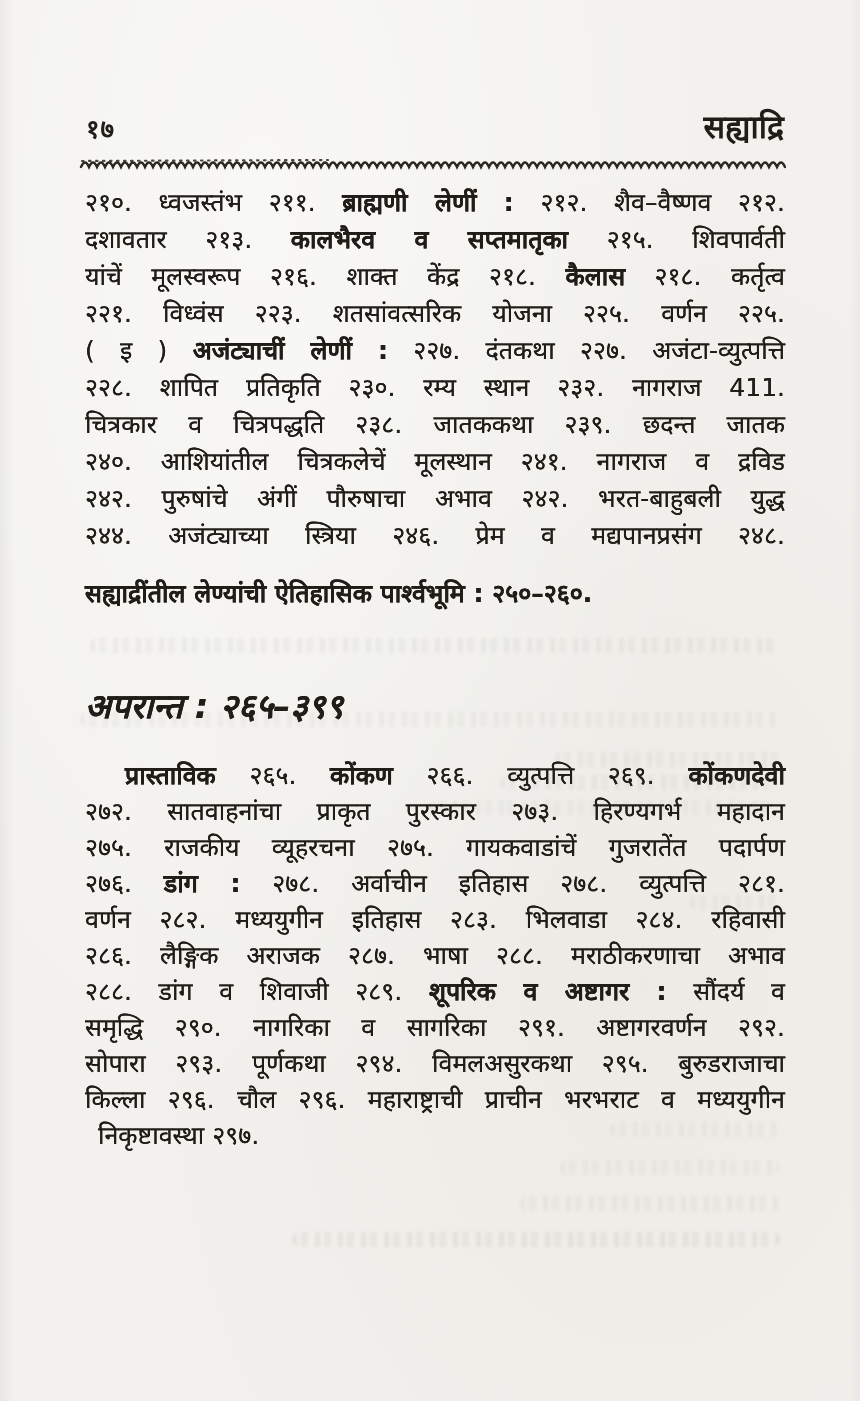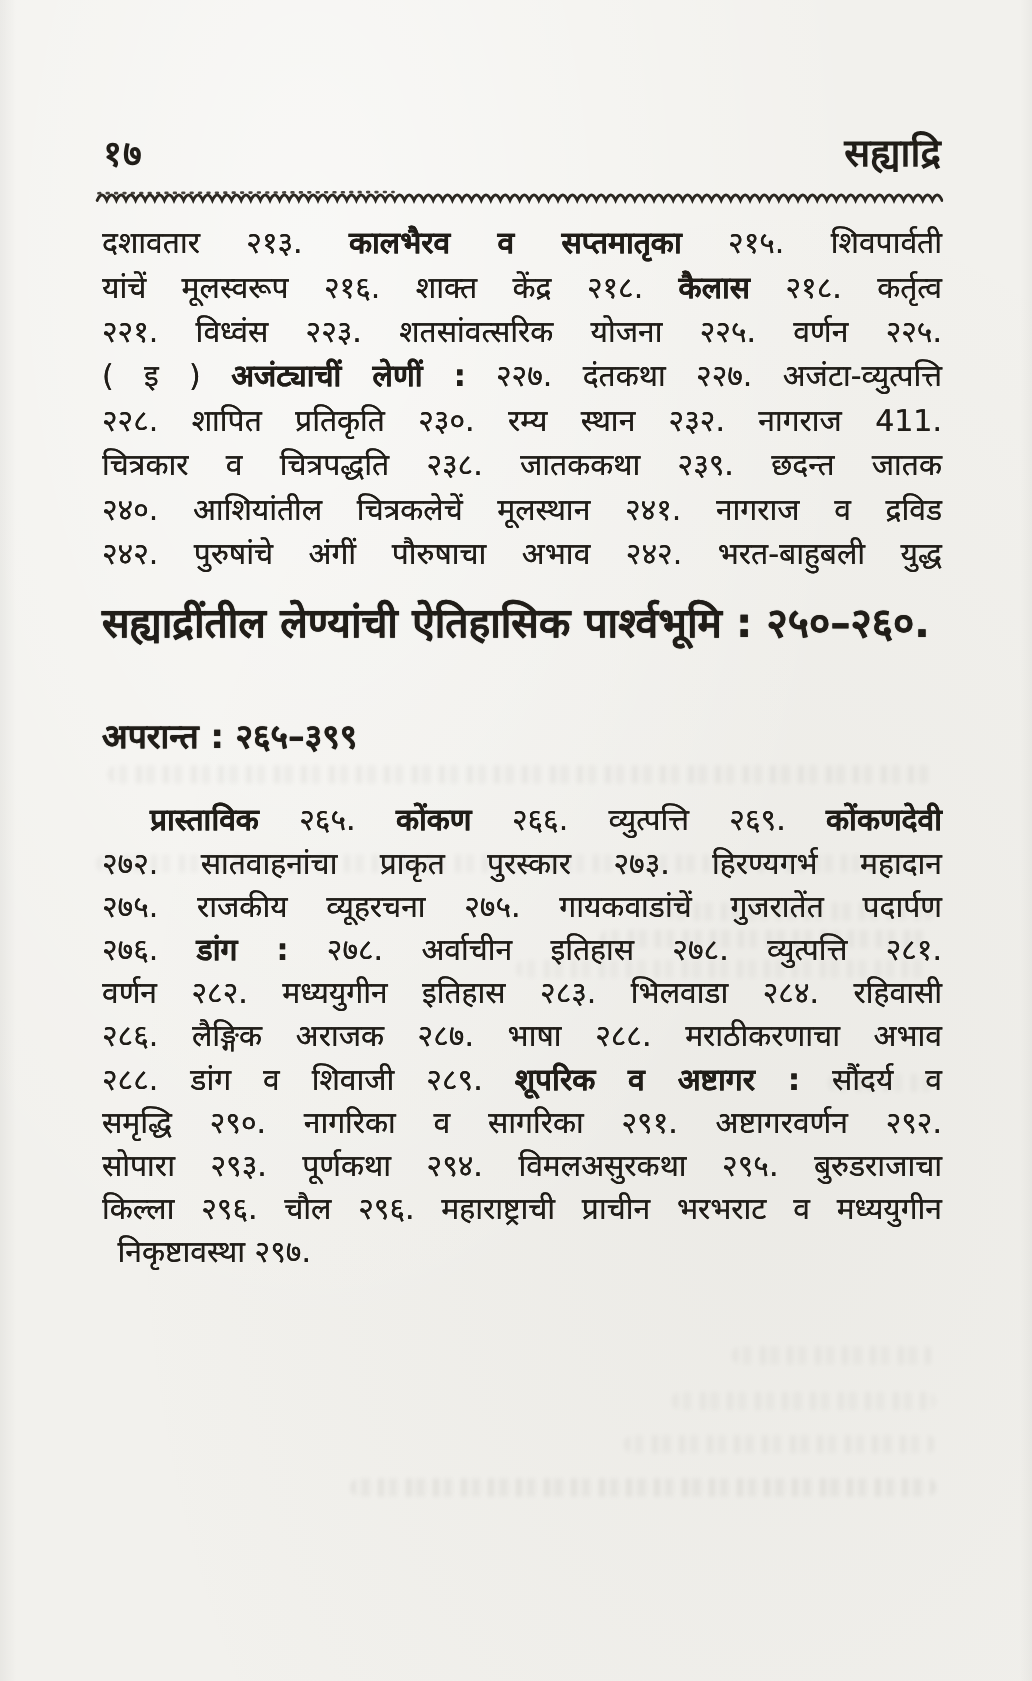--- a/index.html
+++ b/index.html
@@ -14,37 +14,37 @@
       radial-gradient(ellipse at 30% 15%, rgba(255,255,255,0.5), rgba(255,255,255,0) 55%),
       radial-gradient(ellipse at 75% 70%, rgba(120,115,100,0.05), rgba(120,115,100,0) 60%);
     overflow:hidden;
     font-family:"DejaVu Sans","Liberation Sans",sans-serif;
     color:#201d18;
   }
   .hdr{
     position:absolute;top:104px;left:86px;right:76px;
     display:flex;justify-content:space-between;align-items:baseline;
   }
-  .pgnum{font-size:30px;font-weight:bold;letter-spacing:1px;}
+  .pgnum{font-size:26px;font-weight:bold;letter-spacing:1px;}
   .btitle{font-size:32px;font-weight:bold;}
   .rule{position:absolute;top:156px;left:78px;width:708px;height:18px;}
   .content{position:absolute;top:184px;left:85px;width:700px;}
   .para{font-size:25px;line-height:37px;text-shadow:0 0 0.5px currentColor;}
   .para.p2{line-height:36px;}
   .line{text-align:justify;text-align-last:justify;}
   .line.nj{text-align-last:left;margin-left:13px;}
   .line.ind{text-indent:40px;}
   .b{font-weight:bold;}
   .h-md{
-    font-size:34px;font-weight:bold;margin-top:21px;
+    font-size:25px;font-weight:bold;margin-top:21px;
     text-shadow:0 0 0.6px currentColor;line-height:38px;
   }
   .h-lg{
-    font-size:28px;font-weight:bold;margin-top:55px;
-    text-shadow:0 0 0.6px currentColor;line-height:40px;
+    font-size:34px;font-weight:bold;margin-top:73px;
+    text-shadow:0 0 0.6px currentColor;line-height:40px;font-style:italic;
   }
   .p2{margin-top:32px;}
   
   .ghost{
     position:absolute;height:15px;border-radius:7px;
     background:repeating-linear-gradient(90deg,
       rgba(95,92,85,0.55) 0 5px, rgba(95,92,85,0) 5px 9px,
       rgba(95,92,85,0.4) 9px 16px, rgba(95,92,85,0) 16px 23px);
     filter:blur(1.6px);
   }
@@ -59,28 +59,30 @@
     <span class="btitle">सह्याद्रि</span>
   </div>
 
   <svg class="rule" viewBox="0 0 708 18" xmlns="http://www.w3.org/2000/svg" aria-hidden="true">
     <path id="wavepath" d="M3,11 q4,-9 8,0 q4,-9 8,0 q4,-9 8,0 q4,-9 8,0 q4,-9 8,0 q4,-9 8,0 q4,-9 8,0 q4,-9 8,0 q4,-9 8,0 q4,-9 8,0 q4,-9 8,0 q4,-9 8,0 q4,-9 8,0 q4,-9 8,0 q4,-9 8,0 q4,-9 8,0 q4,-9 8,0 q4,-9 8,0 q4,-9 8,0 q4,-9 8,0 q4,-9 8,0 q4,-9 8,0 q4,-9 8,0 q4,-9 8,0 q4,-9 8,0 q4,-9 8,0 q4,-9 8,0 q4,-9 8,0 q4,-9 8,0 q4,-9 8,0 q4,-9 8,0 q4,-9 8,0 q4,-9 8,0 q4,-9 8,0 q4,-9 8,0 q4,-9 8,0 q4,-9 8,0 q4,-9 8,0 q4,-9 8,0 q4,-9 8,0 q4,-9 8,0 q4,-9 8,0 q4,-9 8,0 q4,-9 8,0 q4,-9 8,0 q4,-9 8,0 q4,-9 8,0 q4,-9 8,0 q4,-9 8,0 q4,-9 8,0 q4,-9 8,0 q4,-9 8,0 q4,-9 8,0 q4,-9 8,0 q4,-9 8,0 q4,-9 8,0 q4,-9 8,0 q4,-9 8,0 q4,-9 8,0 q4,-9 8,0 q4,-9 8,0 q4,-9 8,0 q4,-9 8,0 q4,-9 8,0 q4,-9 8,0 q4,-9 8,0 q4,-9 8,0 q4,-9 8,0 q4,-9 8,0 q4,-9 8,0 q4,-9 8,0 q4,-9 8,0 q4,-9 8,0 q4,-9 8,0 q4,-9 8,0 q4,-9 8,0 q4,-9 8,0 q4,-9 8,0 q4,-9 8,0 q4,-9 8,0 q4,-9 8,0 q4,-9 8,0 q4,-9 8,0 q4,-9 8,0 q4,-9 8,0 q4,-9 8,0 q4,-9 8,0 q4,-9 8,0" fill="none" stroke="#2b2721" stroke-width="2.4" stroke-linecap="round"></path>
     <line x1="4" y1="5" x2="250" y2="4" stroke="#2b2721" stroke-width="2.2" stroke-dasharray="1.5 5.5" stroke-linecap="round" opacity="0.85"></line>
   </svg>
 
   <div class="content">
       <div class="para">
+        <div class="line"><span class="">२१०. ध्वजस्तंभ २११. </span><span class="b">ब्राह्मणी लेणीं :</span><span class=""> २१२. शैव–वैष्णव २१२.</span></div>
         <div class="line"><span class="">दशावतार २१३. </span><span class="b">कालभैरव व सप्तमातृका</span><span class=""> २१५. शिवपार्वती</span></div>
         <div class="line"><span class="">यांचें मूलस्वरूप २१६. शाक्त केंद्र २१८. </span><span class="b">कैलास</span><span class=""> २१८. कर्तृत्व</span></div>
         <div class="line"><span class="">२२१. विध्वंस २२३. शतसांवत्सरिक योजना २२५. वर्णन २२५.</span></div>
         <div class="line"><span class="">( इ ) </span><span class="b">अजंट्याचीं लेणीं :</span><span class=""> २२७. दंतकथा २२७. अजंटा-व्युत्पत्ति</span></div>
         <div class="line"><span class="">२२८. शापित प्रतिकृति २३०. रम्य स्थान २३२. नागराज 411.</span></div>
         <div class="line"><span class="">चित्रकार व चित्रपद्धति २३८. जातककथा २३९. छदन्त जातक</span></div>
         <div class="line"><span class="">२४०. आशियांतील चित्रकलेचें मूलस्थान २४१. नागराज व द्रविड</span></div>
         <div class="line"><span class="">२४२. पुरुषांचे अंगीं पौरुषाचा अभाव २४२. भरत-बाहुबली युद्ध</span></div>
+        <div class="line"><span class="">२४४. अजंट्याच्या स्त्रिया २४६. प्रेम व मद्यपानप्रसंग २४८.</span></div>
       </div>
       <div class="h-md">सह्याद्रींतील लेण्यांची ऐतिहासिक पार्श्वभूमि : २५०–२६०.</div>
       <div class="h-lg">अपरान्त : २६५–३९९</div>
       <div class="para p2">
         <div class="line ind"><span class="b">प्रास्ताविक</span><span class=""> २६५. </span><span class="b">कोंकण</span><span class=""> २६६. व्युत्पत्ति २६९. </span><span class="b">कोंकणदेवी</span></div>
         <div class="line"><span class="">२७२. सातवाहनांचा प्राकृत पुरस्कार २७३. हिरण्यगर्भ महादान</span></div>
         <div class="line"><span class="">२७५. राजकीय व्यूहरचना २७५. गायकवाडांचें गुजरातेंत पदार्पण</span></div>
         <div class="line"><span class="">२७६. </span><span class="b">डांग :</span><span class=""> २७८. अर्वाचीन इतिहास २७८. व्युत्पत्ति २८१.</span></div>
         <div class="line"><span class="">वर्णन २८२. मध्ययुगीन इतिहास २८३. भिलवाडा २८४. रहिवासी</span></div>
         <div class="line"><span class="">२८६. लैङ्गिक अराजक २८७. भाषा २८८. मराठीकरणाचा अभाव</span></div>

